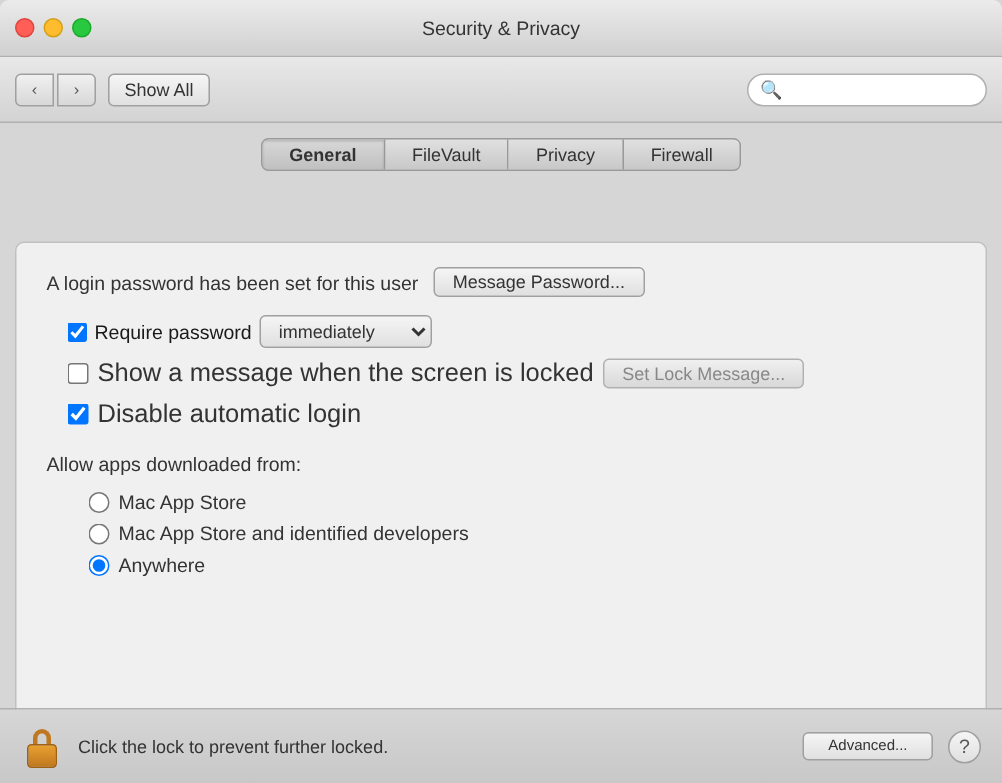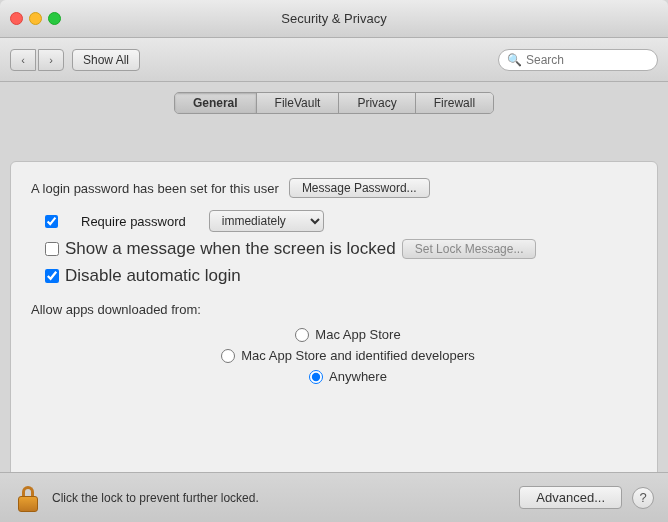--- a/index.html
+++ b/index.html
@@ -240,21 +240,20 @@
       margin-bottom: 10px;
     }
     .radio-section {
       margin-left: 28px;
     }
     .radio-row {
       display: flex;
       align-items: center;
       margin-bottom: 6px;
       gap: 6px;
-      justify-content: center;
     }
     .radio-row input[type="radio"] {
       width: 14px;
       height: 14px;
       margin: 0;
       cursor: pointer;
     }
     .radio-row label {
       font-size: 13px;
       color: #333;
@@ -299,42 +298,42 @@
     .lock-text {
       font-size: 12px;
       color: #333;
       flex: 1;
     }
     .advanced-btn {
       padding: 3px 16px;
       background: linear-gradient(to bottom, #f5f5f5, #e0e0e0);
       border: 1px solid #a0a0a0;
       border-radius: 4px;
-      font-size: 13px;
+      font-size: 10px;
       cursor: pointer;
       color: #333;
     }
     .help-btn {
       width: 22px;
       height: 22px;
       border-radius: 50%;
       background: linear-gradient(to bottom, #f5f5f5, #e0e0e0);
       border: 1px solid #a0a0a0;
       font-size: 13px;
       cursor: pointer;
       color: #555;
       display: flex;
       align-items: center;
       justify-content: center;
     }
 
     .require-pw-row {
       display: flex;
       align-items: center;
-      gap: 23px;
+      gap: 5px;
       margin-bottom: 7px;
     }
   </style>
 </head>
 <body>
 
 <div class="title-bar">
   <div class="traffic-lights">
     <div class="traffic-light tl-close"></div>
     <div class="traffic-light tl-minimize"></div>
@@ -344,21 +343,20 @@
 </div>
 
 <div class="toolbar">
   <div class="nav-buttons">
     <button class="nav-btn">‹</button>
     <button class="nav-btn">›</button>
   </div>
   <button class="show-all-btn">Show All</button>
   <div class="search-box">
     <span class="search-icon-char">🔍</span>
-    <input class="search-input" type="text" placeholder="Search" style="">
   </div>
 </div>
 
 <div class="main-content">
 
   <div class="tabs-container">
     <div class="tabs">
       <div class="tab active">General</div>
       <div class="tab">FileVault</div>
       <div class="tab">Privacy</div>

